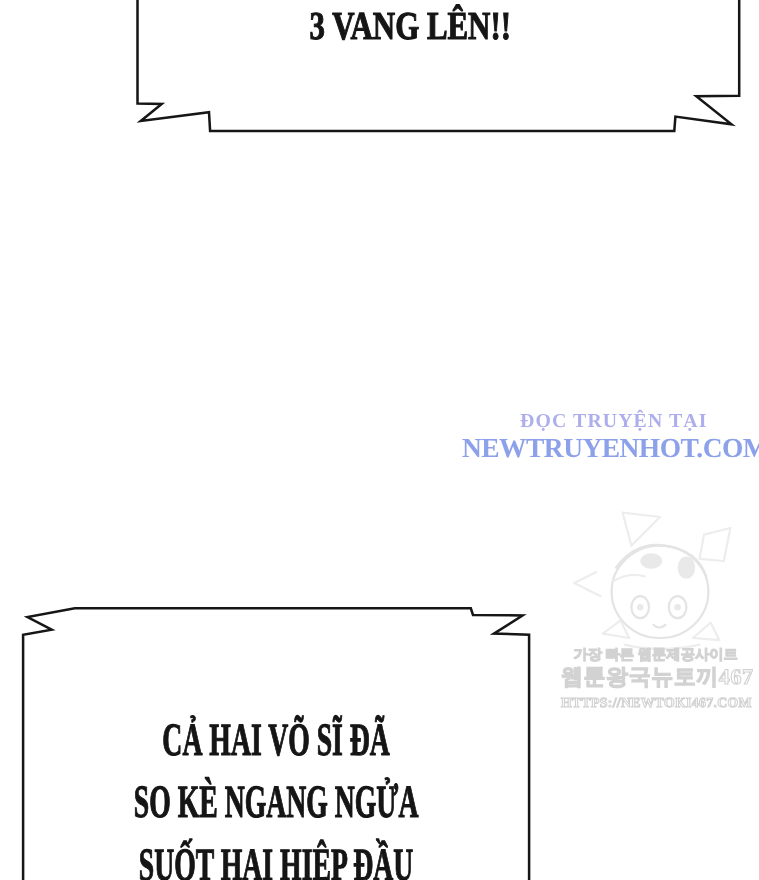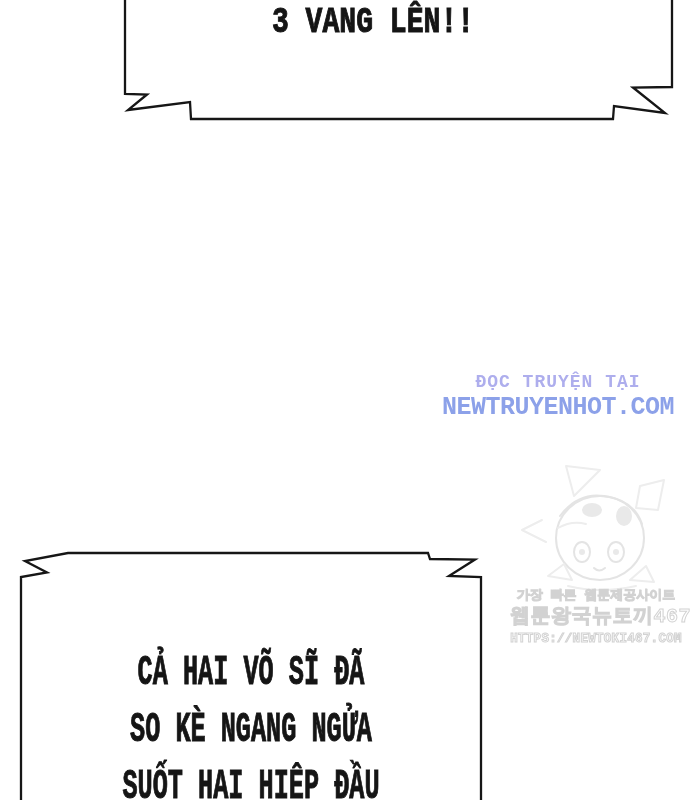--- a/index.html
+++ b/index.html
@@ -1,21 +1,21 @@
 <!DOCTYPE html>
 <html style="--ink: #161616; --text: #151515; --wm_lavender: #aeaeed; --wm_blue: #8ca1e9; --wm_gray: #d2d2d2;"><head>
 <meta charset="utf-8">
 <style>
   html,body{margin:0;padding:0;background:#ffffff;}
   .page{
     position:relative;
     width:690px;height:800px;
     overflow:hidden;
     background:#ffffff;
-    font-family:Liberation Mono, monospace;
+    font-family:Liberation Serif, serif;
   }
   svg.bubbles{position:absolute;left:0;top:0;z-index:1;}
   svg.bubbles path{fill:#ffffff;stroke:var(--ink,#161616);stroke-width:2.3;stroke-linejoin:miter;}
 
   .comic-text{
     position:absolute;z-index:2;
     color:var(--text,#151515);
     font-weight:bold;
     text-align:center;
     white-space:nowrap;

